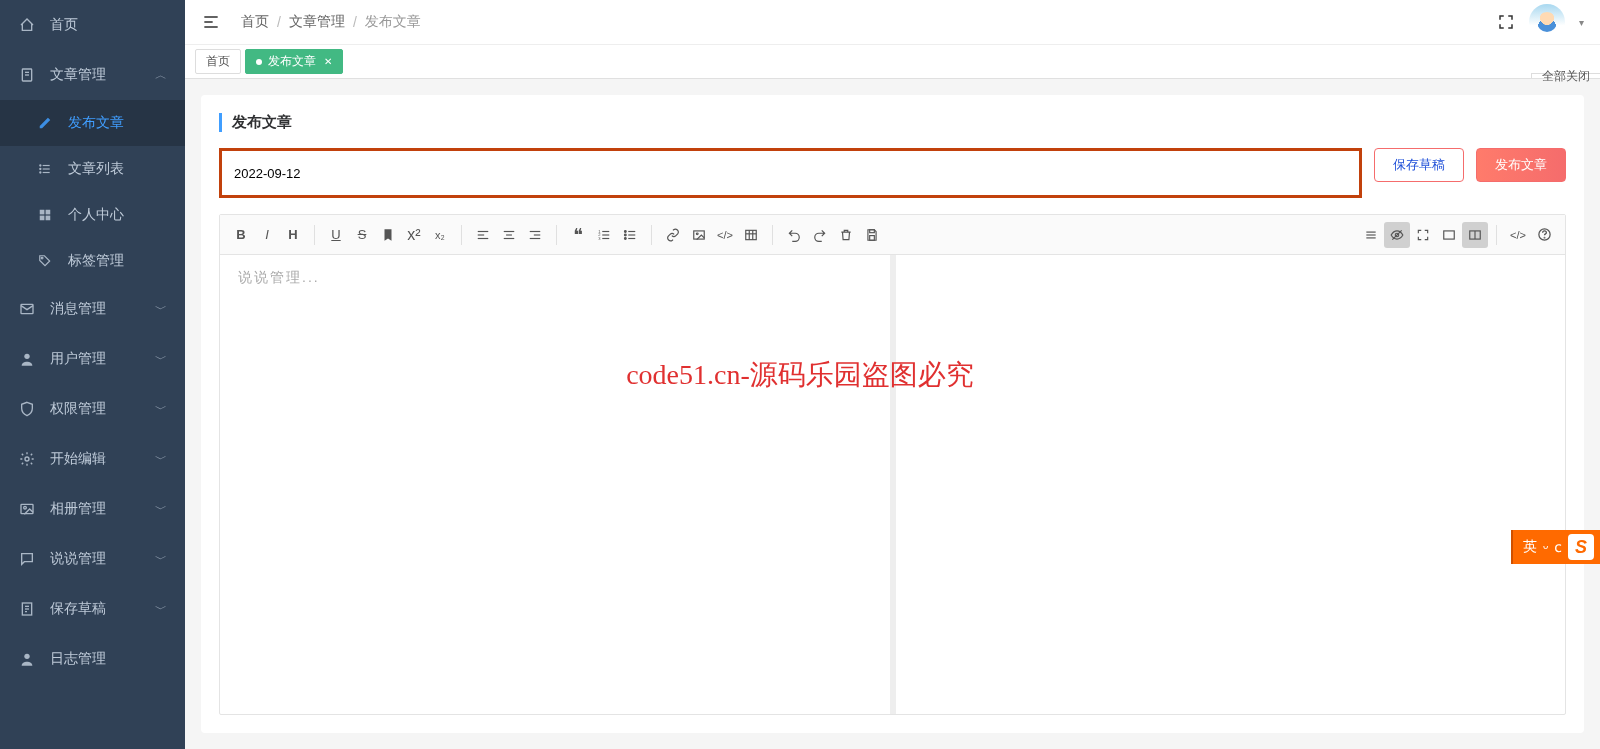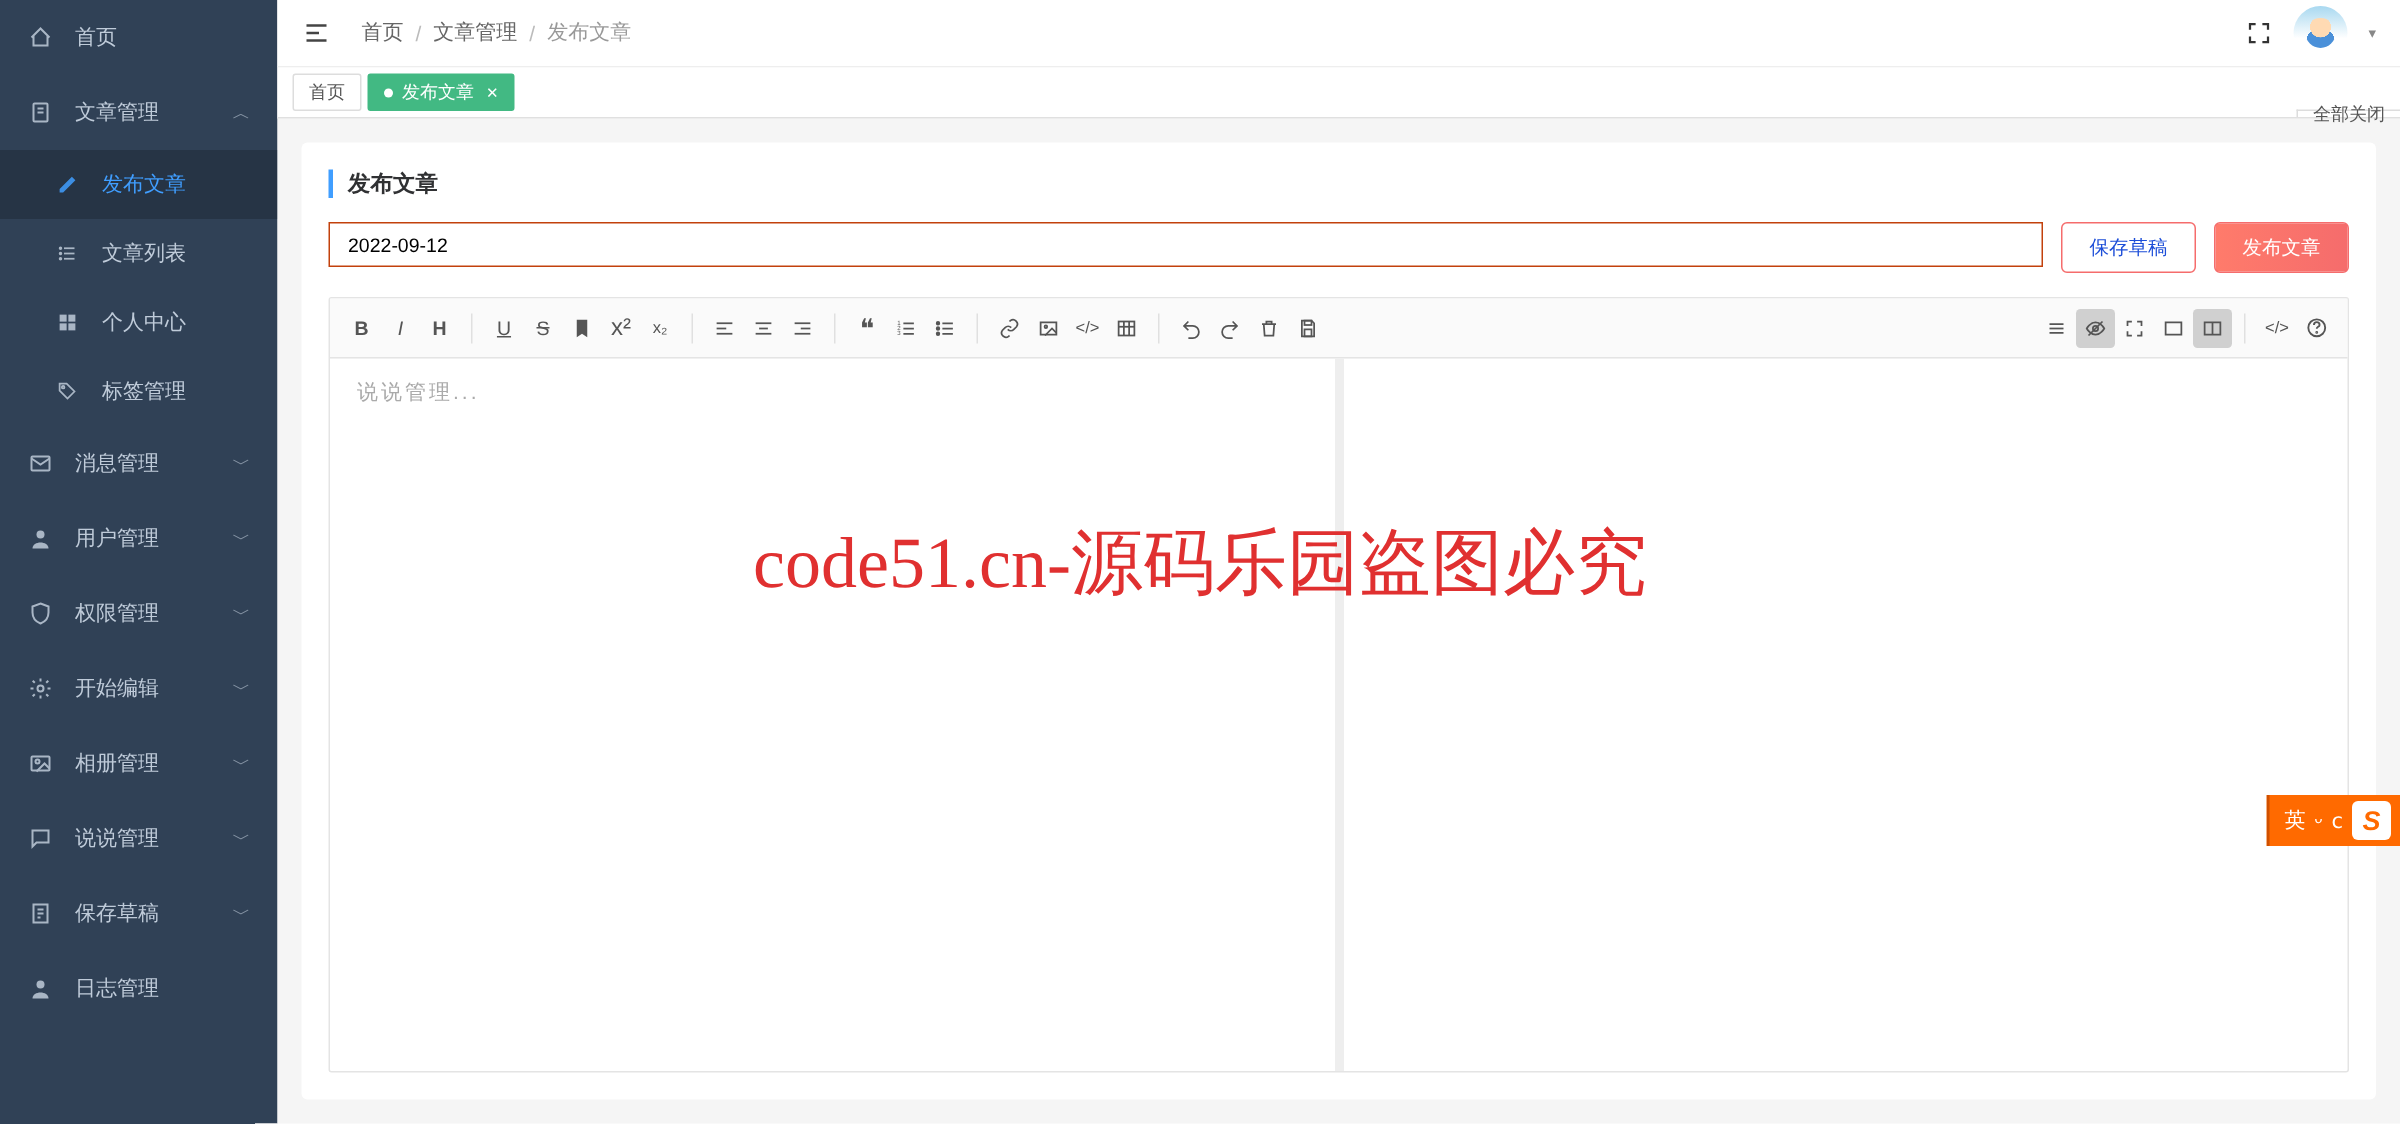--- a/index.html
+++ b/index.html
@@ -35,40 +35,40 @@
 .tab .dot { width: 6px; height: 6px; border-radius: 50%; background: #fff; margin-right: 6px; }
 .tab .close { margin-left: 8px; font-size: 10px; }
 .tabs-spacer { flex: 1; }
 .close-all { border: 1px solid #ddd; border-bottom: none; border-right: none; padding: 0 10px; font-size: 12px; display: flex; align-items: center; background: #fff; color: #555; cursor: pointer; margin-top: 28px; }
 
 
 .content { flex: 1; padding: 16px; overflow: auto; }
 .card { background: #fff; border-radius: 4px; padding: 18px; height: 100%; display: flex; flex-direction: column; }
 .card-title { border-left: 3px solid #409eff; padding-left: 10px; font-size: 15px; font-weight: 600; color: #303133; margin-bottom: 16px; }
 .form-row { display: flex; gap: 12px; margin-bottom: 16px; }
-.title-input { flex: 1; height: 30px; border: 1px solid #c2410c; border-radius: 0; padding: 0 12px; font-size: 13px; outline: none; }
+.title-input { flex: 1; height: 50px; border: 3px solid #c2410c; border-radius: 0; padding: 0 12px; font-size: 13px; outline: none; }
 .btn { height: 34px; padding: 0 18px; border-radius: 4px; font-size: 13px; cursor: pointer; border: 1px solid; display: flex; align-items: center; }
 .btn-outline-red { background: #fff; border-color: #f56c6c; color: #1d4ed8; }
 .btn-red { background: linear-gradient(90deg, #ff7b6b, #f56c6c); border-color: #f56c6c; color: #fff; }
 
 
 .editor { flex: 1; border: 1px solid #e4e4e4; border-radius: 2px; display: flex; flex-direction: column; min-height: 0; }
 .editor-toolbar { height: 40px; border-bottom: 1px solid #e4e4e4; display: flex; align-items: center; padding: 0 8px; background: #fafafa; }
 .tool-group { display: flex; align-items: center; }
 .tool-sep { width: 1px; height: 20px; background: #e0e0e0; margin: 0 8px; }
 .tool-btn { width: 26px; height: 26px; display: flex; align-items: center; justify-content: center; cursor: pointer; color: #555; font-size: 13px; border-radius: 3px; }
 .tool-btn.active { background: #d0d0d0; }
 .tool-spacer { flex: 1; }
 .editor-panes { flex: 1; display: flex; min-height: 0; }
 .editor-pane { flex: 1; padding: 14px 18px; overflow: auto; position: relative; }
 .editor-pane.left { border-right: 6px solid #eee; }
 .placeholder { color: #aaa; font-size: 14px; letter-spacing: 2px; }
 
 
-.watermark { position: absolute; left: 50%; top: 50%; transform: translate(-50%, -50%); color: #e03030; font-size: 48px; font-weight: 500; pointer-events: none; white-space: nowrap; font-family: "SimSun", serif; }
+.watermark { position: absolute; left: 50%; top: 50%; transform: translate(-50%, -50%); color: #e03030; font-size: 28px; font-weight: 500; pointer-events: none; white-space: nowrap; font-family: "SimSun", serif; }
 
 
 .ime-badge { position: fixed; right: 0; top: 530px; display: flex; align-items: center; height: 34px; background: #ff6a00; color: #fff; padding: 0 6px 0 10px; border-left: 2px solid #d05000; font-size: 14px; gap: 6px; }
 .ime-badge .s-logo { width: 26px; height: 26px; background: #fff; color: #ff6a00; border-radius: 4px; display: flex; align-items: center; justify-content: center; font-weight: bold; font-style: italic; font-size: 18px; }
 
 svg { display: block; }
 </style>
 </head>
 <body>
 

